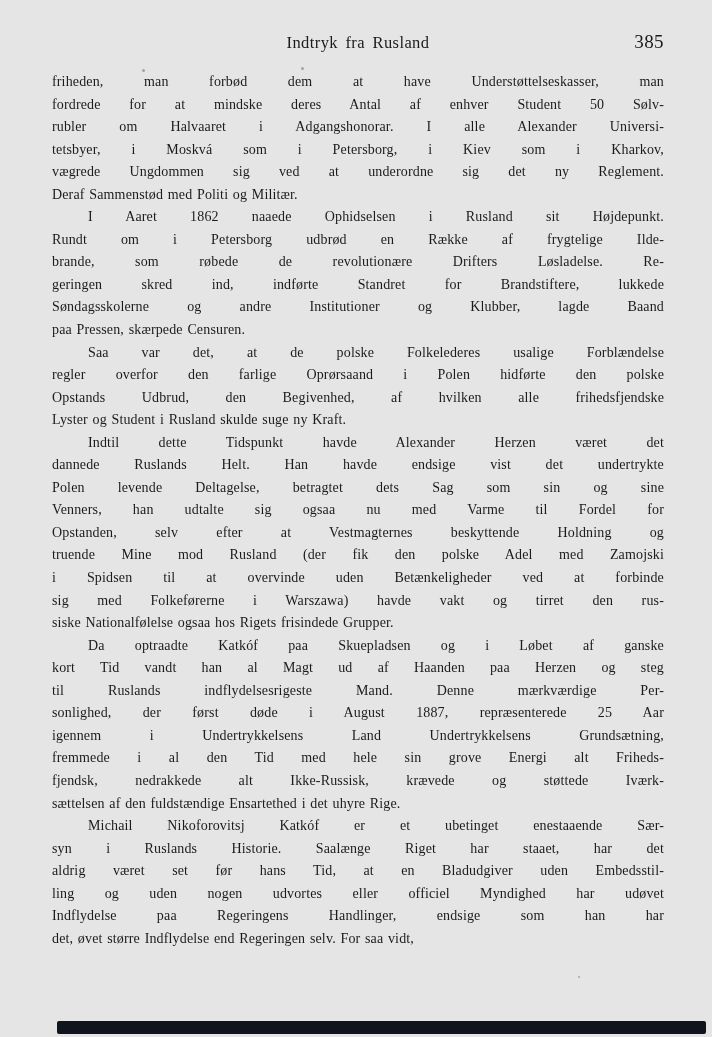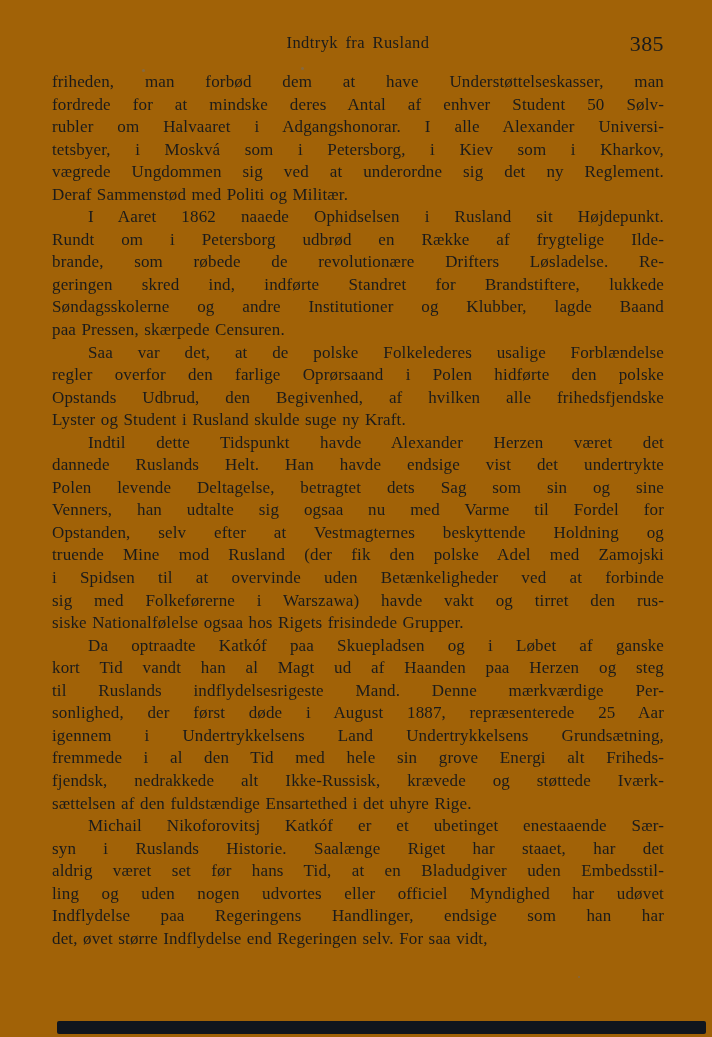--- a/index.html
+++ b/index.html
@@ -4,21 +4,21 @@
 <style>
   html, body {
     margin: 0;
     padding: 0;
     background: #ffffff;
   }
   .page {
     position: relative;
     width: 712px;
     height: 1037px;
-    background: #a16207;
+    background: #e5e5e5;
     overflow: hidden;
     font-family: "Liberation Serif", serif;
     color: #1b1b1b;
   }
   .running-header {
     position: absolute;
     top: 33px;
     left: 52px;
     width: 612px;
     height: 22px;
@@ -27,35 +27,35 @@
   }
   .running-header .title {
     display: block;
     text-align: center;
     word-spacing: 3px;
   }
   .running-header .pagenum {
     position: absolute;
     right: 0;
     top: -2px;
-    font-size: 22px;
+    font-size: 19px;
     text-align: center;
   }
   .body-text {
     position: absolute;
     top: 71px;
     left: 52px;
     width: 612px;
   }
   .paragraph {
     margin: 0;
     padding: 0;
   }
   .line {
-    font-size: 17px;
+    font-size: 14px;
     line-height: 22.55px;
     text-align: justify;
     text-align-last: justify;
     word-spacing: 1px;
     letter-spacing: 0.15px;
     white-space: normal;
     overflow: hidden;
     height: 22.55px;
   }
   .line.indent {

